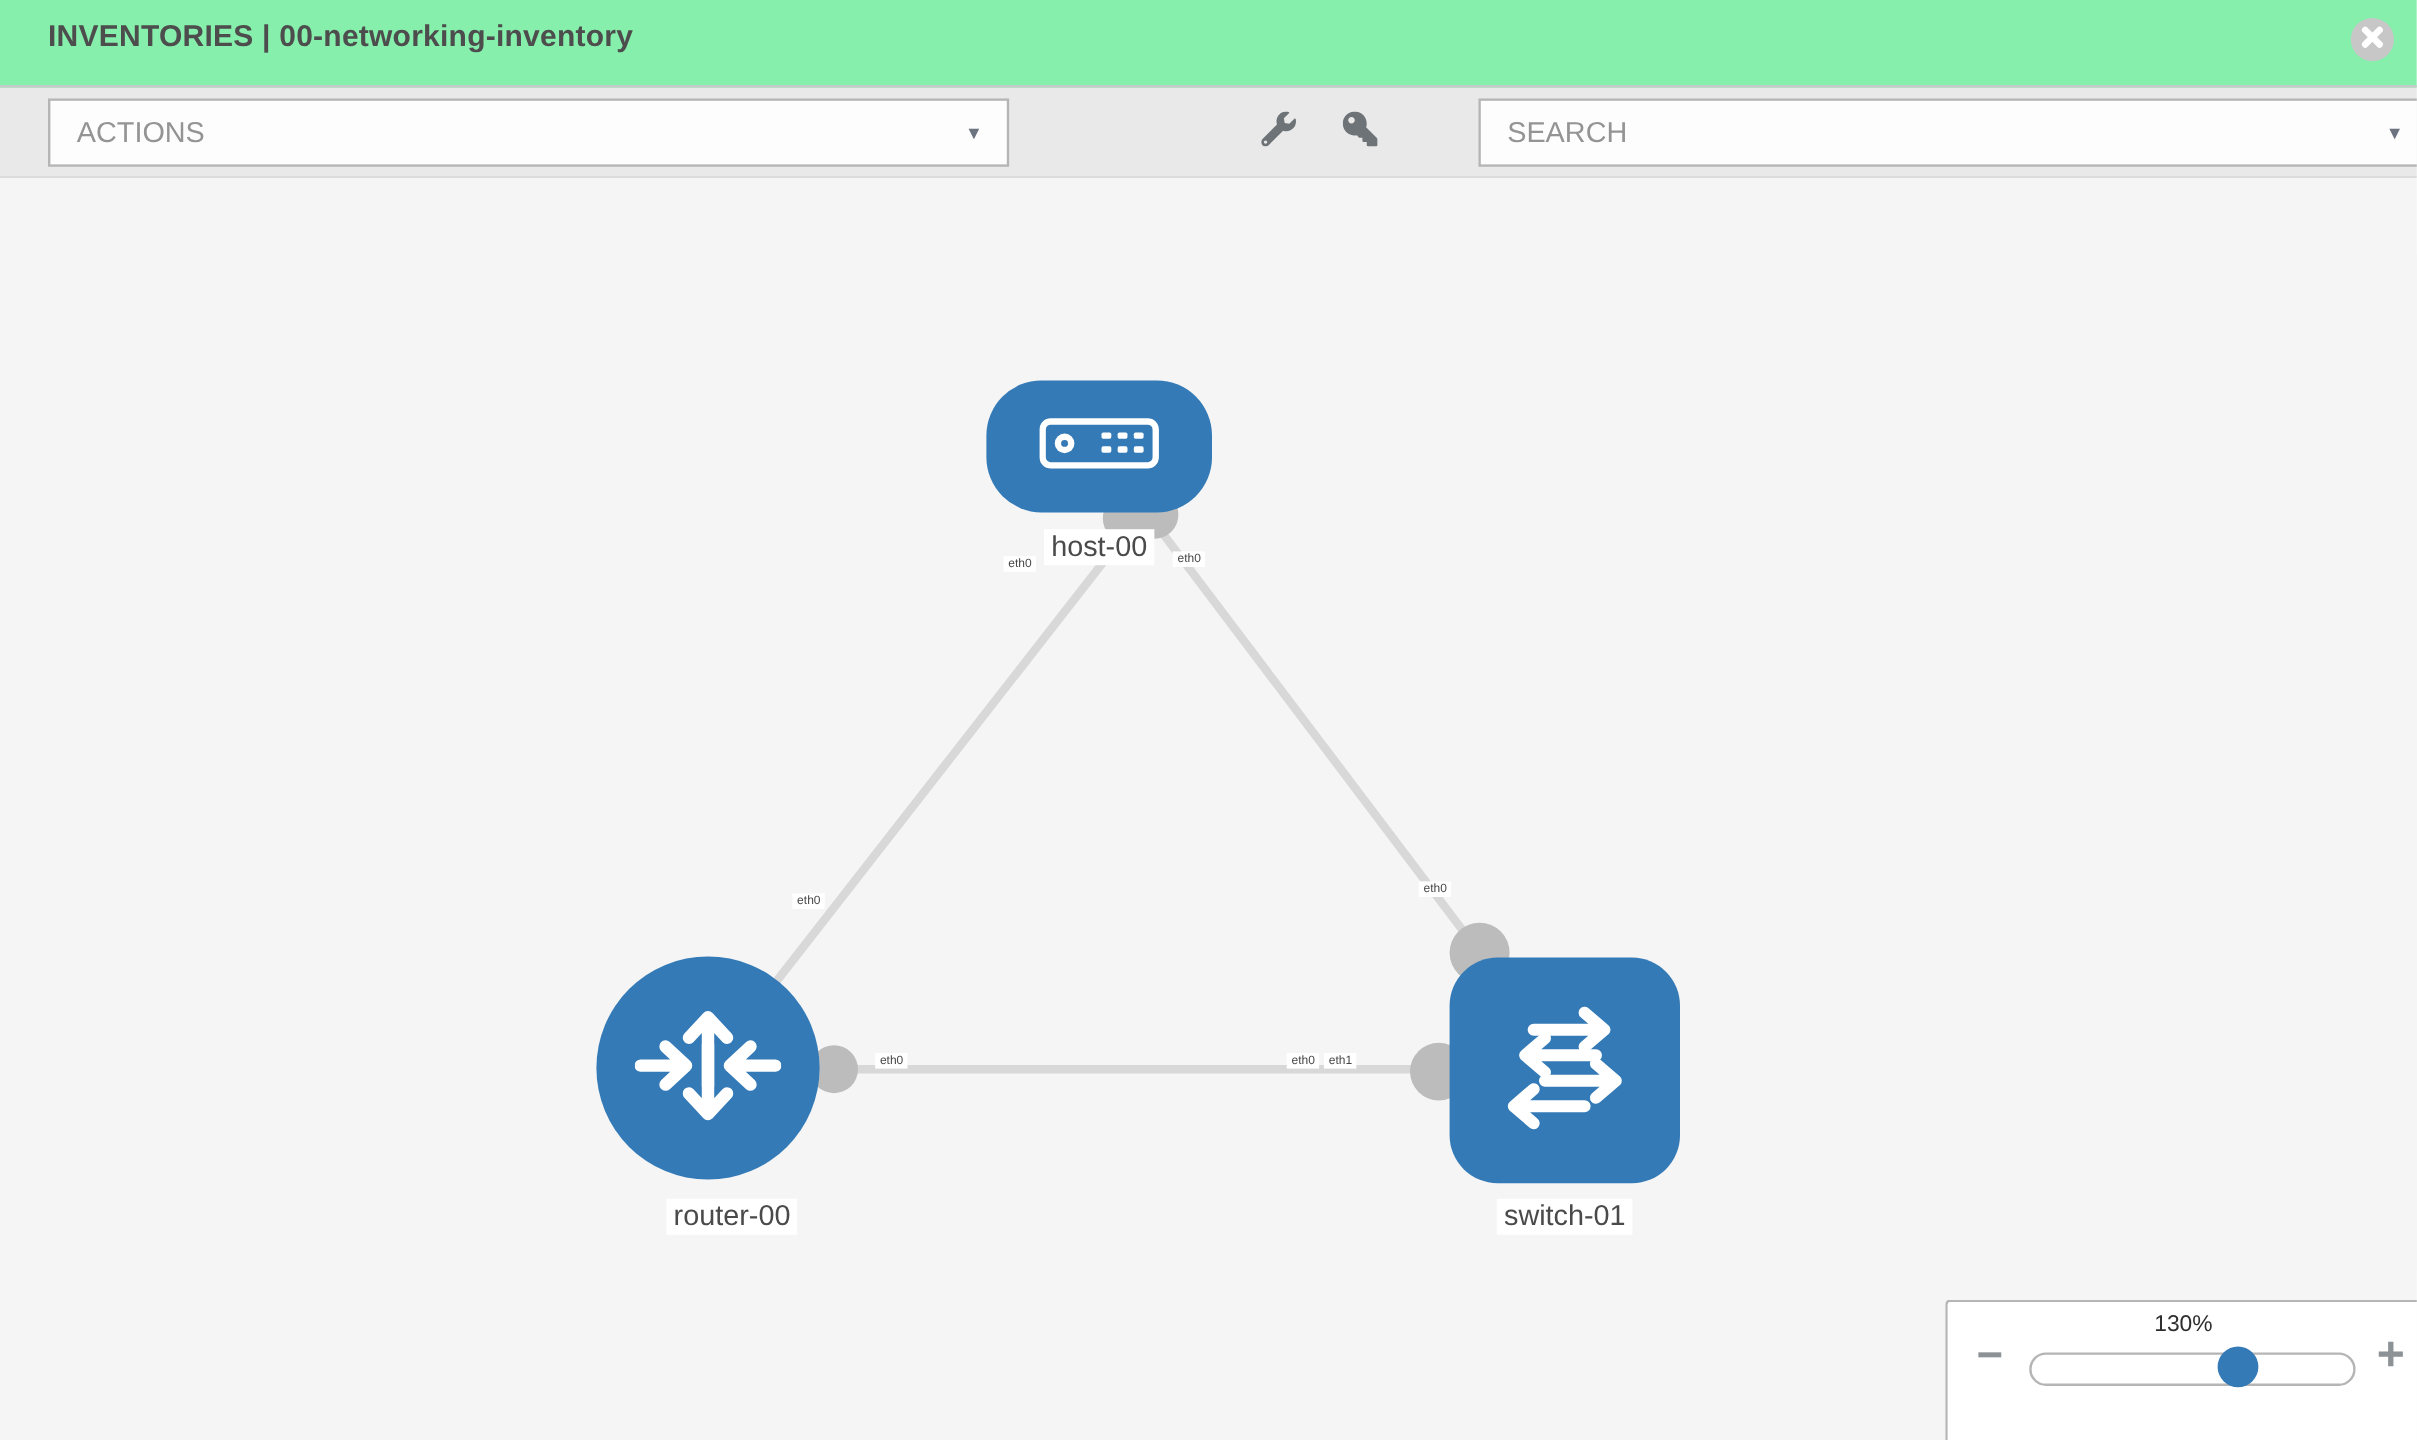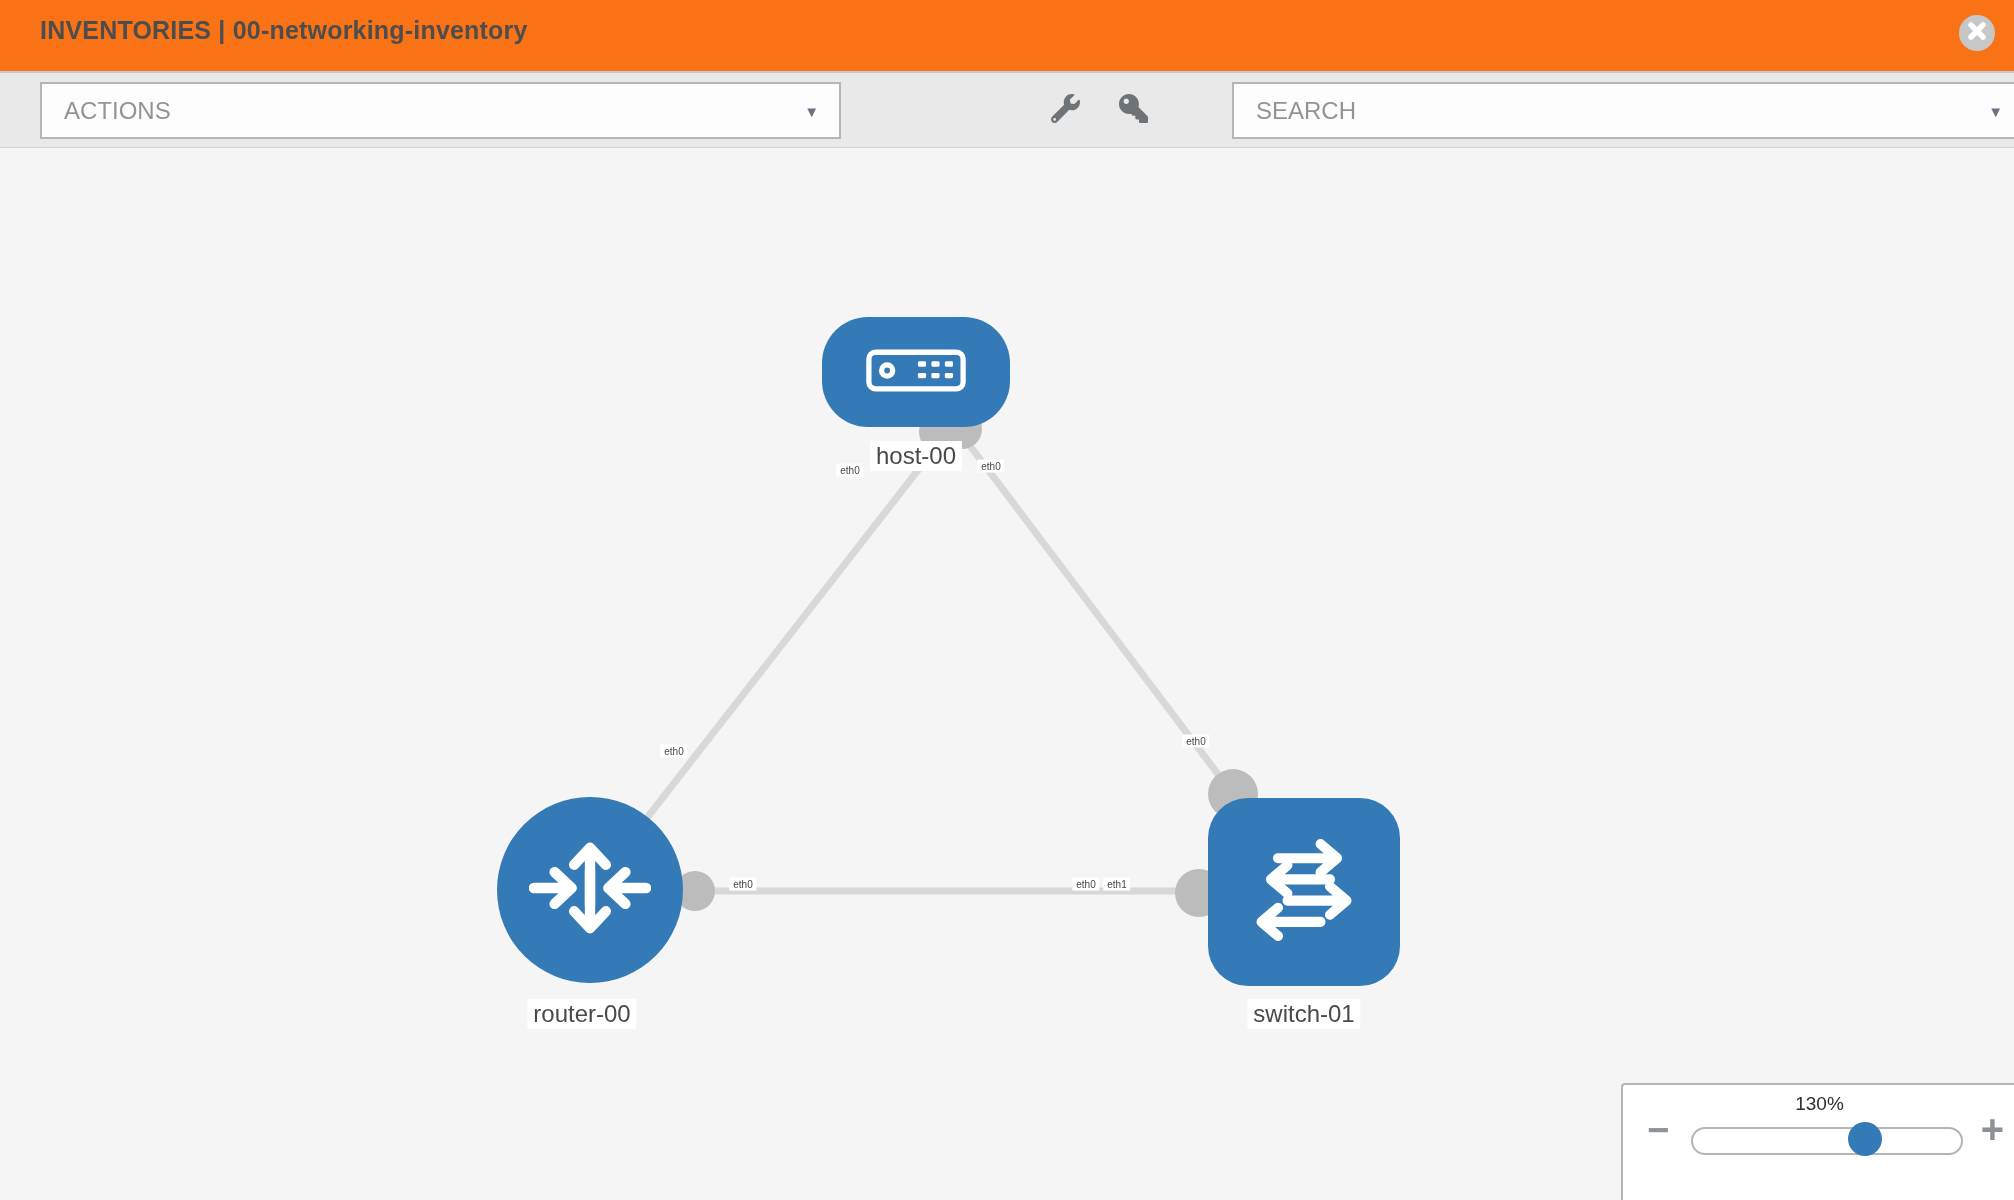--- a/index.html
+++ b/index.html
@@ -1,20 +1,20 @@
 <!DOCTYPE html>
 <html><head>
 <meta charset="utf-8">
 <style>
   html,body { margin:0; padding:0; }
   body { font-family:"Liberation Sans", sans-serif; }
   #app { position:relative; width:2014px; height:1200px; background:#f5f5f5; overflow:hidden; }
 
   
-  .header { position:absolute; top:0; left:0; width:2014px; height:71px; background:#f97316; border-bottom:2px solid #c9c9c9; z-index:10; }
+  .header { position:absolute; top:0; left:0; width:2014px; height:71px; background:#86efac; border-bottom:2px solid #c9c9c9; z-index:10; }
   .title { position:absolute; left:40px; top:16px; font-size:25px; font-weight:bold; color:#4d4d4d; letter-spacing:0.2px; }
   .close-btn { position:absolute; right:19px; top:15px; width:36px; height:36px; border-radius:50%; background:#c7c7c7; display:flex; align-items:center; justify-content:center; cursor:pointer; }
 
   
   .toolbar { position:absolute; top:73px; left:0; width:2014px; height:74px; background:#e9e9e9; border-bottom:1px solid #d2d2d2; z-index:9; }
   .combo { position:absolute; top:9px; height:53px; background:#fdfdfd; border:2px solid #b5b5b5; border-radius:0; display:flex; align-items:center; padding:0 22px; font-size:24px; color:#949494; cursor:pointer; }
   .combo.actions { left:40px; width:753px; }
   .combo.search  { left:1232px; width:745px; }
   .caret { position:absolute; right:20px; top:50%; transform:translateY(-50%); color:#6b7280; font-size:15px; }
   .tool-btn { position:absolute; top:17px; width:42px; height:40px; display:flex; align-items:center; justify-content:center; cursor:pointer; }
@@ -135,21 +135,21 @@
         <svg width="118" height="118" viewBox="-50 -50 100 100" fill="none" stroke="#ffffff" stroke-width="8.5" stroke-linecap="round" stroke-linejoin="round">
           <path d="M-22 -27 H26 M14 -39 L28 -27 L14 -15"></path>
           <path d="M22 -9 H-26 M-14 -21 L-28 -9 L-14 3"></path>
           <path d="M-14 9 H34 M22 -3 L36 9 L22 21"></path>
           <path d="M14 27 H-34 M-22 15 L-36 27 L-22 39"></path>
         </svg>
       </span>
     </div>
 
     <div class="node-label" style="left:916px; top:308px;">host-00</div>
-    <div class="node-label" style="left:582px; top:866px;">router-00</div>
+    <div class="node-label" style="left:610px; top:866px;">router-00</div>
     <div class="node-label" style="left:1304px; top:866px;">switch-01</div>
 
     <div class="iface-label" style="left:850px; top:322px;">eth0</div>
     <div class="iface-label" style="left:991px; top:318px;">eth0</div>
     <div class="iface-label" style="left:674px; top:603px;">eth0</div>
     <div class="iface-label" style="left:1196px; top:593px;">eth0</div>
     <div class="iface-label" style="left:743px; top:736px;">eth0</div>
     <div class="iface-label overlap-under" style="left:1086px; top:736px;">eth0</div>
     <div class="iface-label overlap-over" style="left:1117px; top:736px;">eth1</div>
   </div>

